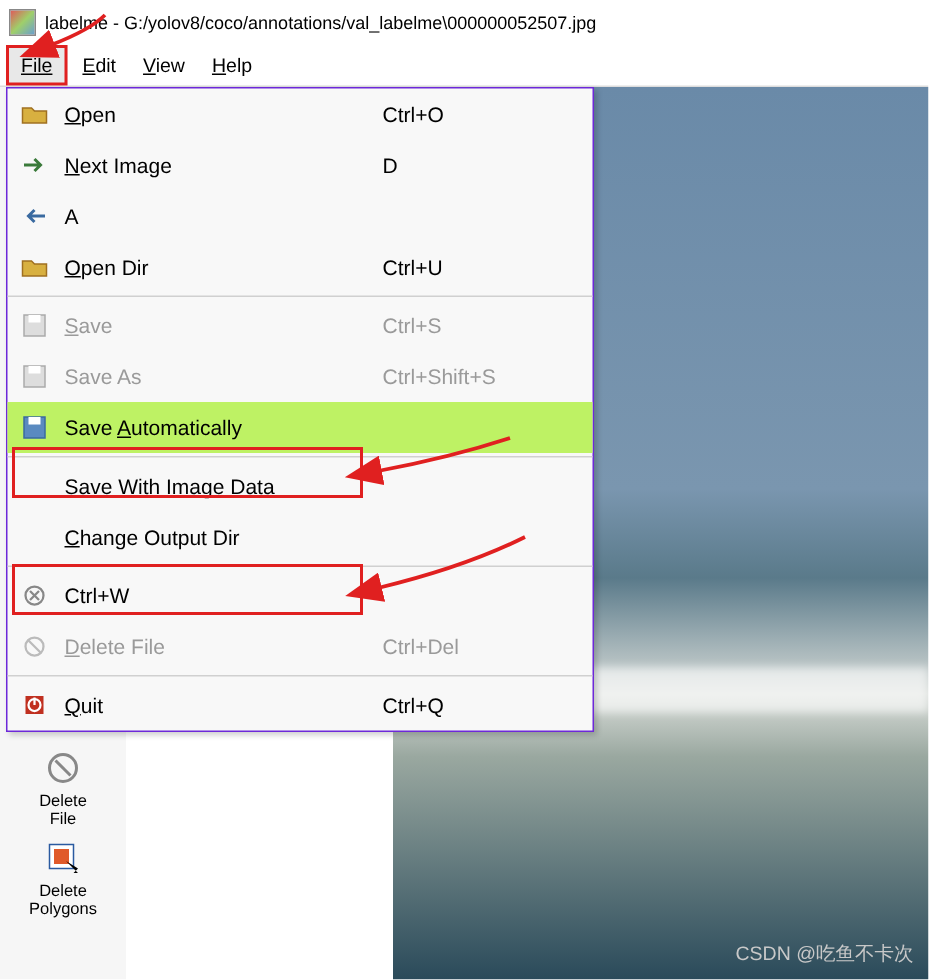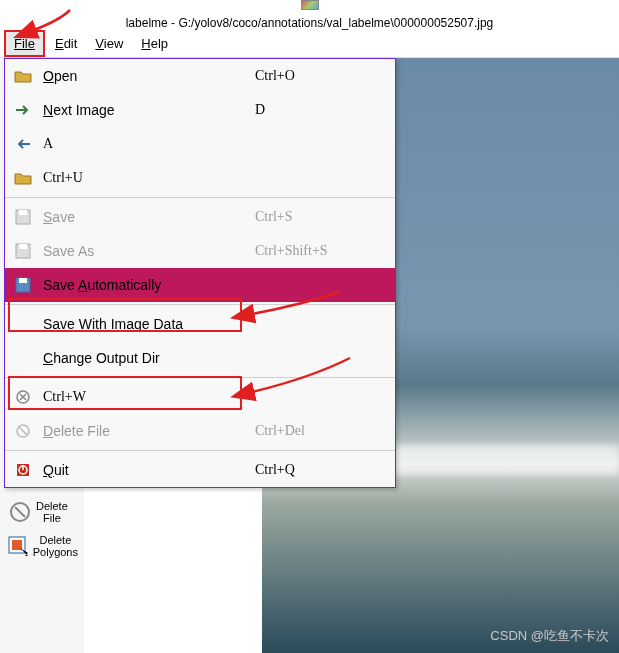--- a/index.html
+++ b/index.html
@@ -1,38 +1,38 @@
 <!DOCTYPE html>
 <html><head>
 <meta charset="utf-8">
 <style>
   * { box-sizing: border-box; margin: 0; padding: 0; font-family: "Segoe UI", Tahoma, sans-serif; }
   body { width: 619px; height: 653px; background: #fff; position: relative; overflow: hidden; font-size: 13px; }
-  .titlebar { height: 30px; background: #fff; display: flex; align-items: center; padding: 0 6px; gap: 6px; flex-direction: column; }
+  .titlebar { height: 30px; background: #fff; display: flex; align-items: center; padding: 0 6px; gap: 6px; }
   .app-icon { width: 18px; height: 18px; background: linear-gradient(135deg,#e05a5a,#9fcf6a,#6a9fcf); border: 1px solid #888; }
   .title-text { font-size: 12px; color: #000; }
   .menubar { height: 28px; display: flex; align-items: center; padding: 0 4px; gap: 2px; border-bottom: 1px solid #ddd; }
   .menubar-item { padding: 4px 8px; font-size: 13px; color: #000; cursor: default; }
   .menubar-item.sel { border: 2px solid #e02020; background: #e8e8e8; }
   .menubar-item u { text-decoration: underline; }
   .workspace { position: absolute; top: 58px; left: 0; right: 0; bottom: 0; display: flex; }
   .sidebar { width: 84px; background: #f6f6f6; display: flex; flex-direction: column; align-items: center; padding-top: 440px; gap: 6px; }
-  .tool { width: 72px; display: flex; flex-direction: row; align-items: center; gap: 2px; font-family: "Courier New", monospace; font-size: 11px; color: #000; text-align: center; line-height: 1.1; }
+  .tool { width: 72px; display: flex; flex-direction: column; align-items: center; gap: 2px; font-family: "Courier New", monospace; font-size: 11px; color: #000; text-align: center; line-height: 1.1; }
   .tool .ico { width: 28px; height: 28px; display: flex; align-items: center; justify-content: center; }
   .canvas-area { flex: 1; background: #fff; position: relative; }
   .photo { position: absolute; top: 0; left: 178px; right: 0; bottom: 0; background: linear-gradient(to bottom, #6a8aa8 0%, #7a96af 45%, #5a7a8a 55%, #d8dcd8 68%, #9aa8a0 75%, #2a4a5a 100%); }
   .photo::after { content:""; position:absolute; top:65%; left:0; right:0; height:30px; background: rgba(255,255,255,0.6); filter: blur(3px); }
   .dropdown { position: absolute; top: 58px; left: 4px; width: 392px; background: #f8f8f8; border: 1px solid #6d28d9; box-shadow: 2px 2px 4px rgba(0,0,0,0.2); z-index: 10; }
   .menu-row { height: 34px; display: flex; align-items: center; padding: 0 8px; gap: 10px; }
   .menu-row.disabled { color: #9a9a9a; }
-  .menu-row.checked { background: #be185d; }
+  .menu-row.checked { background: #bef264; }
   .menu-ico { width: 20px; height: 20px; display: flex; align-items: center; justify-content: center; flex-shrink: 0; }
   .menu-label { flex: 1; font-size: 14px; }
   .menu-label .ul { text-decoration: underline; }
-  .menu-shortcut { width: 110px; font-size: 14px; color: inherit; font-family: Liberation Serif, serif; }
+  .menu-shortcut { width: 110px; font-size: 14px; color: inherit; }
   .menu-arrow { width: 12px; font-size: 12px; }
   .menu-sep { height: 1px; background: #d0d0d0; margin: 2px 0; }
   .hi-box { position: absolute; border: 2px solid #e02020; z-index: 20; pointer-events: none; }
   .arrow { position: absolute; z-index: 25; pointer-events: none; }
   .watermark { position: absolute; right: 10px; bottom: 8px; font-size: 13px; color: #c8c8c8; z-index: 30; margin-top: 10px; }
 </style>
 </head>
 <body>
 
 <div class="titlebar">
@@ -109,20 +109,21 @@
     <div class="menu-shortcut">A</div>
     <div class="menu-arrow"></div>
   </div>
 
   <div class="menu-row">
     <div class="menu-ico">
         <svg width="18" height="14">
           <path d="M1 3h6l2 2h8v8H1z" fill="#d8b040" stroke="#a07020"></path>
         </svg>
       </div>
+    <div class="menu-label"><span class="ul">O</span>pen Dir</div>
     <div class="menu-shortcut">Ctrl+U</div>
     <div class="menu-arrow"></div>
   </div>
 
 
   <div class="menu-sep"></div>
 
   <div class="menu-row disabled">
     <div class="menu-ico">
         <svg width="16" height="16">

